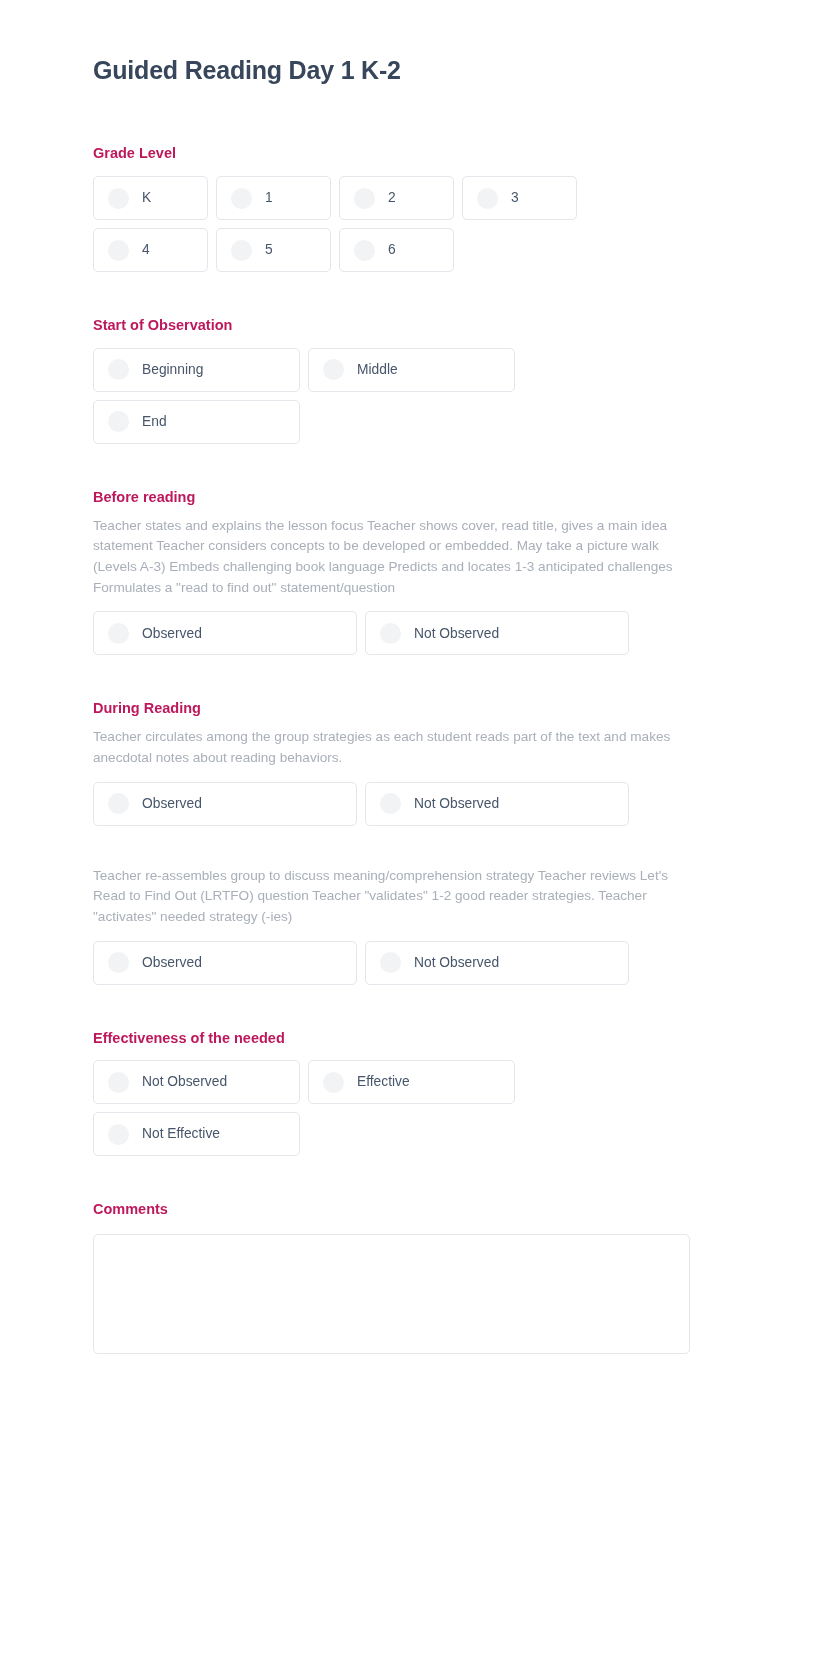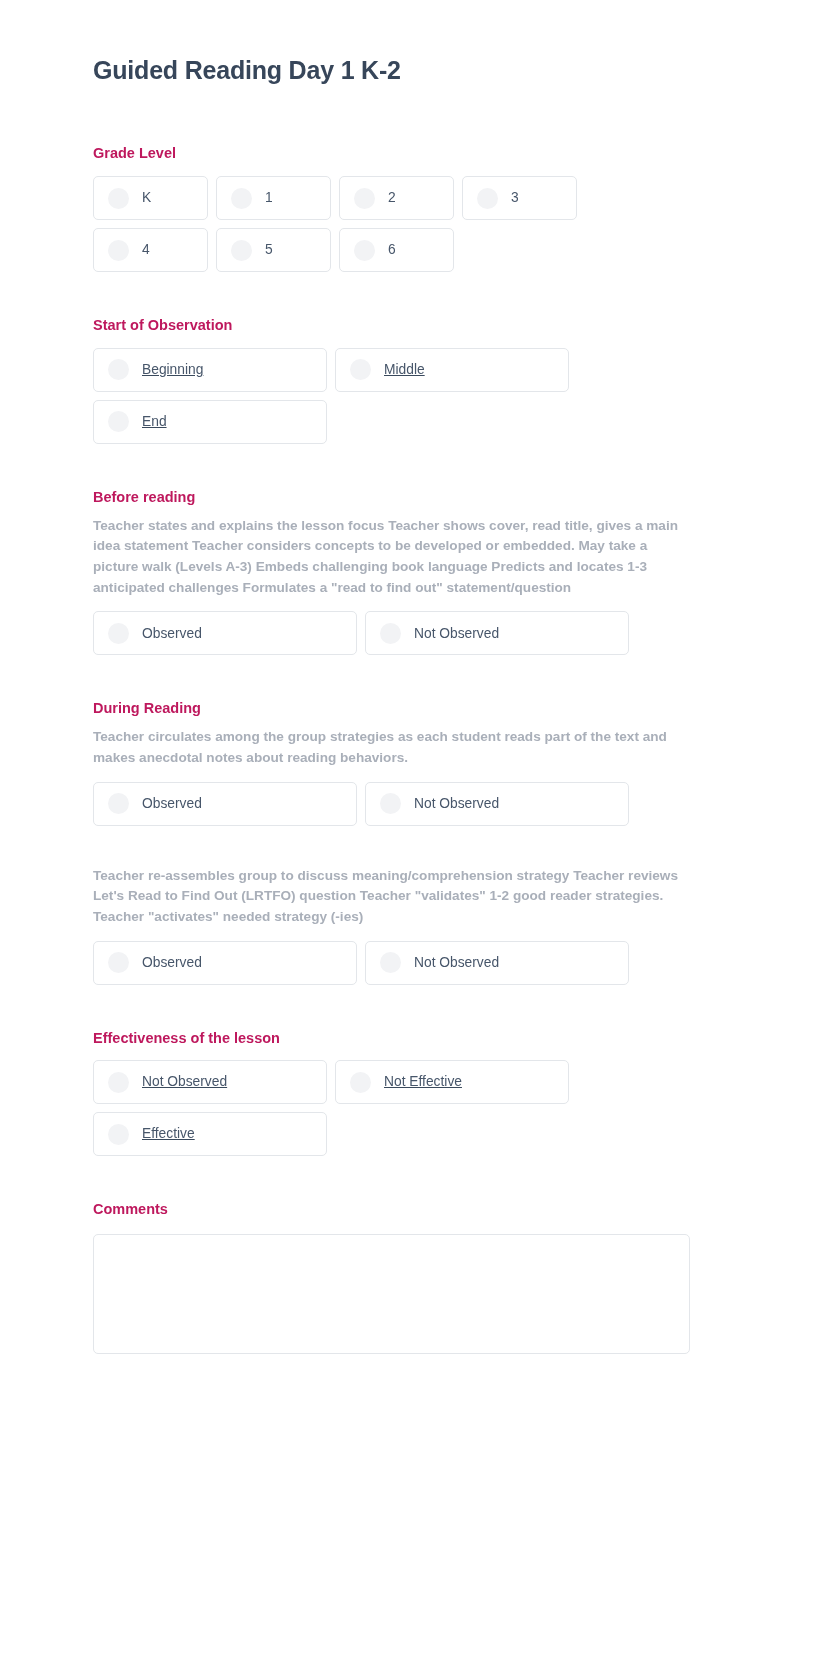--- a/index.html
+++ b/index.html
@@ -51,21 +51,21 @@
     margin-bottom: 13px;
     line-height: 1.3;
   }
 
   .section-desc {
     font-size: 13.6px;
     color: #a9afb9;
     line-height: 1.52;
     margin: -4px 0 13px 0;
     max-width: 585px;
-    font-weight: bold;
+    font-weight: normal;
   }
 
   .options {
     display: flex;
     flex-wrap: wrap;
     gap: 8px 8px;
   }
 
   .option {
     display: flex;
@@ -92,21 +92,21 @@
     font-size: 13.8px;
     color: #47566a;
     white-space: nowrap;
     line-height: 1;
   }
 
   
   .options.grade .option { width: 115px; }
 
   
-  .options.thirds .option { width: 234px; text-decoration: underline; }
+  .options.thirds .option { width: 207px; }
 
   
   .options.halves .option { width: 264px; }
 
   .comments-box {
     width: 597px;
     height: 120px;
     border: 1px solid #e3e6ea;
     border-radius: 5px;
     background: #ffffff;
@@ -220,33 +220,33 @@
           <span class="option-label">Observed</span>
         </div>
         <div class="option">
           <span class="radio-dot"></span>
           <span class="option-label">Not Observed</span>
         </div>
       </div>
     </div>
 
     <div class="section">
-      <div class="section-label">Effectiveness of the lesson</div>
+      <div class="section-label">Effectiveness of the needed</div>
       <div class="options thirds">
         <div class="option">
           <span class="radio-dot"></span>
           <span class="option-label">Not Observed</span>
         </div>
         <div class="option">
           <span class="radio-dot"></span>
+          <span class="option-label">Effective</span>
+        </div>
+        <div class="option">
+          <span class="radio-dot"></span>
           <span class="option-label">Not Effective</span>
-        </div>
-        <div class="option">
-          <span class="radio-dot"></span>
-          <span class="option-label">Effective</span>
         </div>
       </div>
     </div>
 
     <div class="section">
       <div class="section-label">Comments</div>
       <textarea class="comments-box" placeholder="" style=""></textarea>
     </div>
 
     <div class="spacer-bottom"></div>

